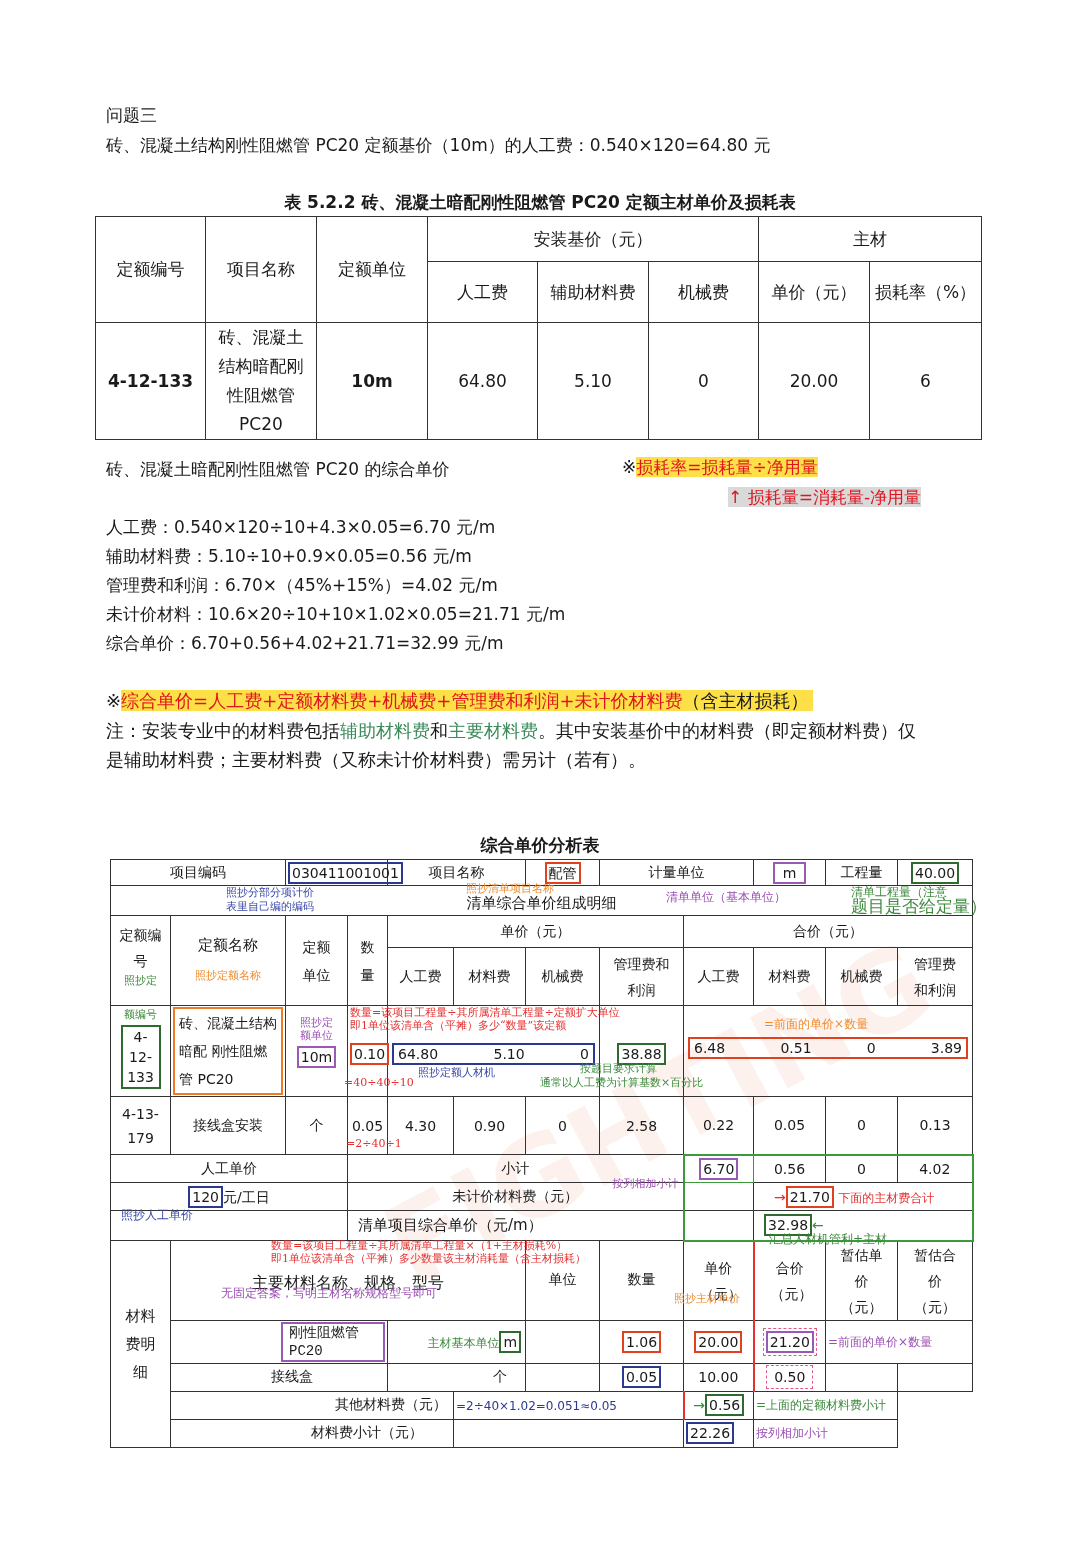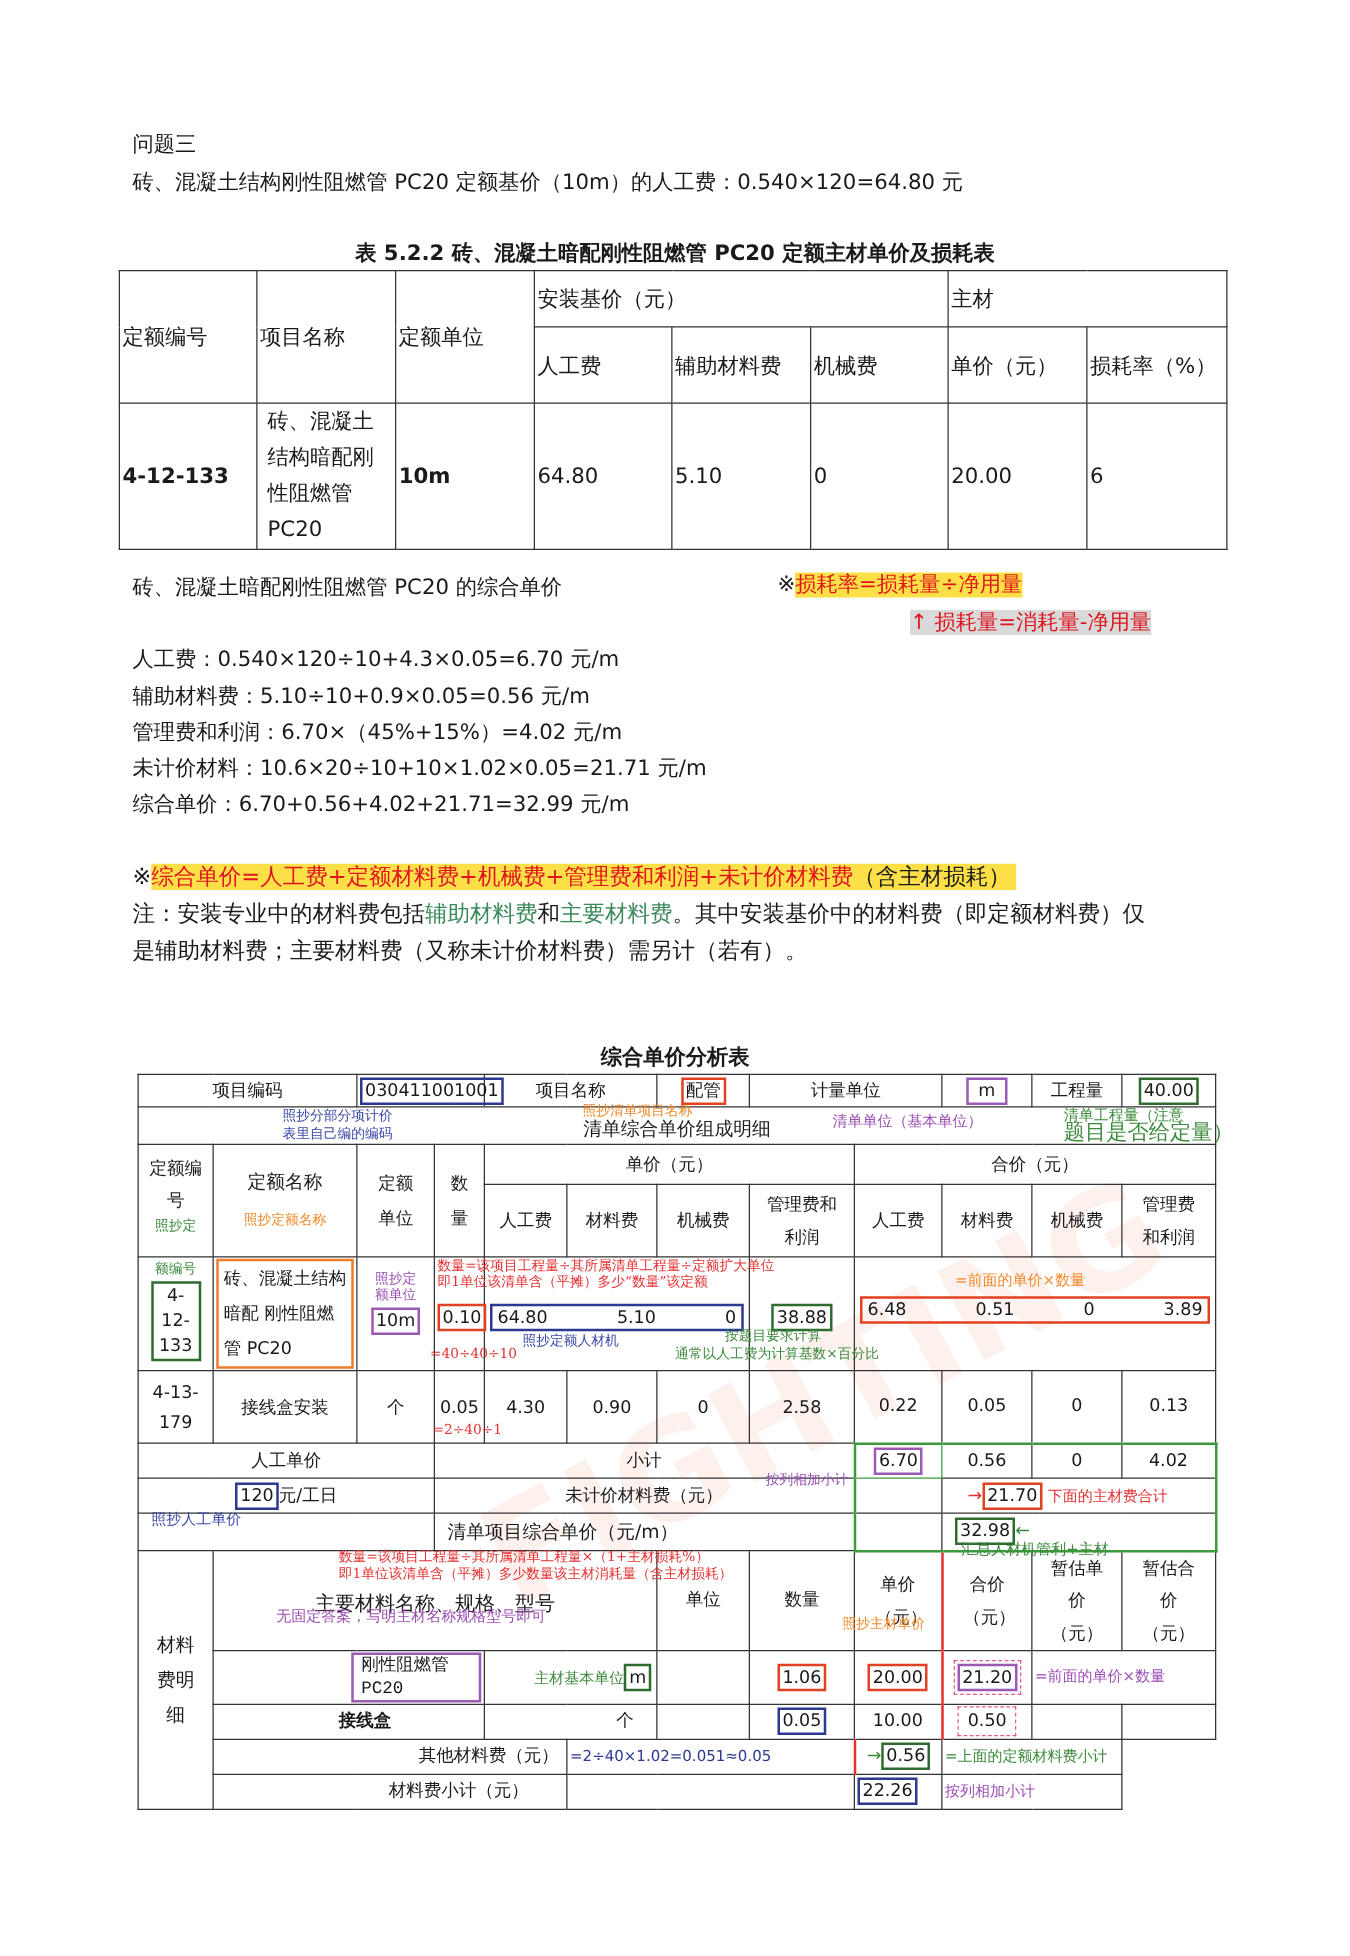--- a/index.html
+++ b/index.html
@@ -10,21 +10,21 @@
   .page { position:absolute; left:0; top:0; width:1080px; height:1565px; }
   .abs { position:absolute; white-space:nowrap; }
   .h-line { font-size:17px; }
   .b { font-weight:bold; }
 
   
   table.t1 {
     position:absolute; left:95px; top:216px; width:886px; border-collapse:collapse;
     font-size:17px; table-layout:fixed;
   }
-  table.t1 td { border:1.5px solid #333; vertical-align:middle; padding:2px; }
+  table.t1 td { border:1.5px solid #333; text-align:center; vertical-align:middle; padding:2px; }
   table.t1 .hdr td { height:40px; }
 
   .hl-yellow { background:#fde047; }
   .hl-grey { background:#d9d9d9; }
   .red { color:#e0141e; }
   .note-green { color:#3b8a5a; }
 
   
   table.t2 {
     position:absolute; left:110px; top:859px; width:862px; border-collapse:collapse;
@@ -311,21 +311,21 @@
         <span class="c-green" style="font-size:12px;font-family:'DejaVu Serif',serif;">主材基本单位</span><span class="box bx-green">m</span>
       </td>
       <td></td>
       <td><span class="box bx-red">1.06</span></td>
       <td><span class="box bx-red">20.00</span></td>
       <td style="border-left:2px solid #e53030;"><span class="box bx-purple" style="outline:1.5px dashed #e55a8a;outline-offset:2px;">21.20</span></td>
       <td colspan="2" style="text-align:left;padding-left:2px;"><span class="c-purple" style="font-size:12px;font-family:'DejaVu Serif',serif;">=前面的单价×数量</span></td>
     </tr>
 
     <tr style="height:28px;">
-      <td colspan="3" style="padding-left:28px;font-weight:bold;">接线盒</td>
+      <td colspan="3" style="padding-left:28px;">接线盒</td>
       <td colspan="2" style="text-align:right;padding-right:18px;">个</td>
       <td></td>
       <td><span class="box bx-blue">0.05</span></td>
       <td>10.00</td>
       <td style="border-left:2px solid #e53030;"><span style="outline:1.5px dashed #e55a8a;outline-offset:3px;padding:0 4px;">0.50</span></td>
       <td></td>
           <td></td>
     </tr>
 
     <tr style="height:28px;">

